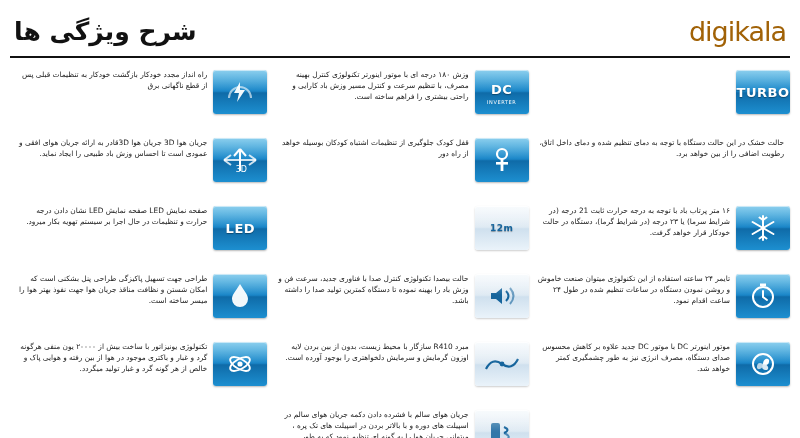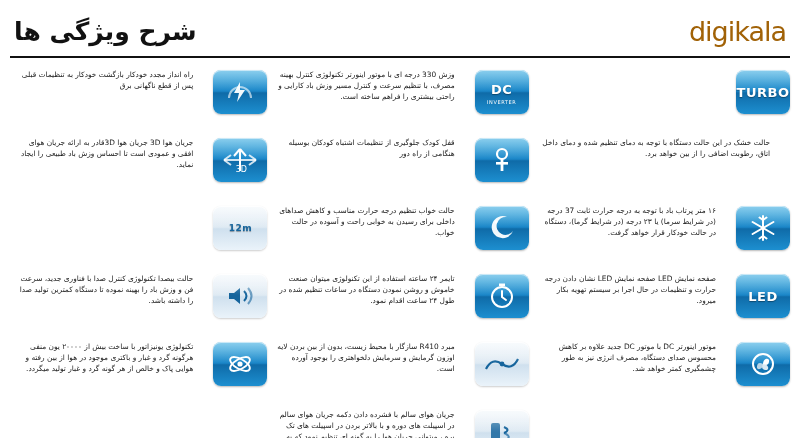--- a/index.html
+++ b/index.html
@@ -47,27 +47,27 @@
     display:flex;flex-direction:row;align-items:flex-start;
     min-height:62px;
     padding:2px 0;
   }
   .cell .txt{
     flex:1 1 auto;
     font-size:7.4px;
     line-height:1.5;
     color:#1a1a1a;
     text-align:right;
-    padding:1px 20px 0 5px;
+    padding:1px 6px 0 5px;
     box-sizing:border-box;
   }
   .badge{
     flex:0 0 auto;
     width:54px;height:44px;
-    border-radius:8px;
+    border-radius:3px;
     background:linear-gradient(180deg,#2ea8e0 0%,#1b86c8 48%,#0f6ba8 52%,#1d8fd0 100%);
     box-shadow:inset 0 1px 0 rgba(255,255,255,.55), 0 1px 2px rgba(0,0,0,.28);
     display:flex;align-items:center;justify-content:center;
     color:#fff;position:relative;overflow:hidden;
     margin-top:2px;
   }
   .badge.plain{
     background:linear-gradient(180deg,#f2f7fb 0%,#dfeaf3 48%,#cfe0ee 52%,#eaf3fa 100%);
     color:#15649c;
     box-shadow:inset 0 1px 0 rgba(255,255,255,.9), 0 1px 2px rgba(0,0,0,.2);
@@ -109,21 +109,21 @@
     </div>
 
     <div class="cell">
       <div class="badge">
         <div class="shine"></div>
         <div style="text-align:center;">
           <span class="lbl">DC</span>
           <span class="sub">INVERTER</span>
         </div>
       </div>
-      <div class="txt">وزش 330 درجه ای با موتور اینورتر
+      <div class="txt">وزش ۱۸۰ درجه ای با موتور اینورتر
 تکنولوژی کنترل بهینه مصرف، با تنظیم سرعت و کنترل مسیر وزش باد کارایی و راحتی بیشتری را فراهم ساخته است.</div>
     </div>
 
     <div class="cell">
       <div class="badge">
         <div class="shine"></div>
         <svg width="34" height="28" viewBox="0 0 34 28" aria-hidden="true">
           <path d="M17 4 L11 15 H16 L14 24 L22 12 H17 Z" fill="#ffffff" opacity=".95"></path>
           <path d="M6 20 A11 11 0 1 1 28 20" fill="none" stroke="#ffffff" stroke-width="2" opacity=".6"></path>
         </svg>
@@ -140,21 +140,21 @@
     <div class="cell">
       <div class="badge">
         <div class="shine"></div>
         <svg width="30" height="30" viewBox="0 0 30 30" aria-hidden="true">
           <circle cx="15" cy="9" r="5" fill="none" stroke="#fff" stroke-width="2.2"></circle>
           <rect x="13.6" y="13" width="2.8" height="13" fill="#fff"></rect>
           <rect x="9" y="17" width="12" height="2.6" fill="#fff"></rect>
         </svg>
       </div>
       <div class="txt">قفل کودک
-جلوگیری از تنظیمات اشتباه کودکان بوسیله هنگامی از راه دور</div>
+جلوگیری از تنظیمات اشتباه کودکان بوسیله خواهد از راه دور</div>
     </div>
 
     <div class="cell">
       <div class="badge">
         <div class="shine"></div>
         <svg width="40" height="30" viewBox="0 0 40 30" aria-hidden="true">
           <path d="M20 4 L20 26" stroke="#fff" stroke-width="2"></path>
           <path d="M20 4 L14 11 M20 4 L26 11" stroke="#fff" stroke-width="2" fill="none"></path>
           <path d="M4 15 L36 15" stroke="#fff" stroke-width="2" opacity=".8"></path>
           <path d="M4 15 L11 10 M4 15 L11 20" stroke="#fff" stroke-width="2" fill="none" opacity=".8"></path>
@@ -173,34 +173,23 @@
           <g stroke="#fff" stroke-width="2" stroke-linecap="round">
             <path d="M15 3 V27"></path>
               <path d="M4.6 9 L25.4 21"></path>
               <path d="M25.4 9 L4.6 21"></path>
             <path d="M15 7 L11.5 4.5 M15 7 L18.5 4.5"></path>
             <path d="M15 23 L11.5 25.5 M15 23 L18.5 25.5"></path>
           </g>
         </svg>
       </div>
       <div class="txt">۱۶ متر پرتاب باد
-با توجه به درجه حرارت ثابت 37 درجه (در شرایط سرما) یا ۲۳ درجه (در شرایط گرما)، دستگاه در حالت خودکار قرار خواهد گرفت.</div>
-    </div>
-
-    <div class="cell">
-      <div class="badge">
-        <div class="shine"></div>
-        <svg width="30" height="30" viewBox="0 0 30 30" aria-hidden="true">
-          <path d="M20 4 A11 11 0 1 0 26 18 A9 9 0 1 1 20 4 Z" fill="#fff" opacity=".95"></path>
-          <circle cx="9" cy="9" r="1.4" fill="#fff"></circle>
-        </svg>
-      </div>
-      <div class="txt">حالت خواب
-تنظیم درجه حرارت مناسب و کاهش صداهای داخلی برای رسیدن به خوابی راحت و آسوده در حالت خواب.</div>
-    </div>
+با توجه به درجه حرارت ثابت 21 درجه (در شرایط سرما) یا ۲۳ درجه (در شرایط گرما)، دستگاه در حالت خودکار قرار خواهد گرفت.</div>
+    </div>
+
 
     <div class="cell">
       <div class="badge plain">
         <div class="shine"></div>
         <span class="lbl sm">12m</span>
       </div>
     </div>
 
     <div class="cell">
       <div class="badge">
@@ -230,20 +219,30 @@
         <svg width="34" height="26" viewBox="0 0 34 26" aria-hidden="true">
           <path d="M6 10 H11 L17 5 V21 L11 16 H6 Z" fill="#15649c"></path>
           <path d="M21 8 Q26 13 21 18" stroke="#15649c" stroke-width="2" fill="none"></path>
           <path d="M25 5 Q32 13 25 21" stroke="#15649c" stroke-width="2" fill="none" opacity=".6"></path>
         </svg>
       </div>
       <div class="txt">حالت بیصدا
 تکنولوژی کنترل صدا با فناوری جدید، سرعت فن و وزش باد را بهینه نموده تا دستگاه کمترین تولید صدا را داشته باشد.</div>
     </div>
 
+    <div class="cell">
+      <div class="badge">
+        <div class="shine"></div>
+        <svg width="30" height="30" viewBox="0 0 30 30" aria-hidden="true">
+          <path d="M15 3 C10 11 7 14 7 18 a8 8 0 0 0 16 0 C23 14 20 11 15 3 Z" fill="#fff" opacity=".95"></path>
+        </svg>
+      </div>
+      <div class="txt">طراحی جهت تسهیل پاکیزگی
+طراحی پنل بشکنی است که امکان شستن و نظافت مناقذ جریان هوا جهت نفوذ بهتر هوا را میسر ساخته است.</div>
+    </div>
 
     <div class="cell">
       <div class="badge">
         <div class="shine"></div>
         <svg width="30" height="30" viewBox="0 0 30 30" aria-hidden="true">
           <circle cx="15" cy="15" r="10" fill="none" stroke="#fff" stroke-width="2"></circle>
           <path d="M15 15 C15 9 22 8 21 13 C20 18 15 15 15 15 Z" fill="#fff"></path>
           <path d="M15 15 C21 15 22 22 17 21 C12 20 15 15 15 15 Z" fill="#fff" opacity=".85"></path>
           <path d="M15 15 C15 21 8 22 9 17 C10 12 15 15 15 15 Z" fill="#fff" opacity=".7"></path>
         </svg>

